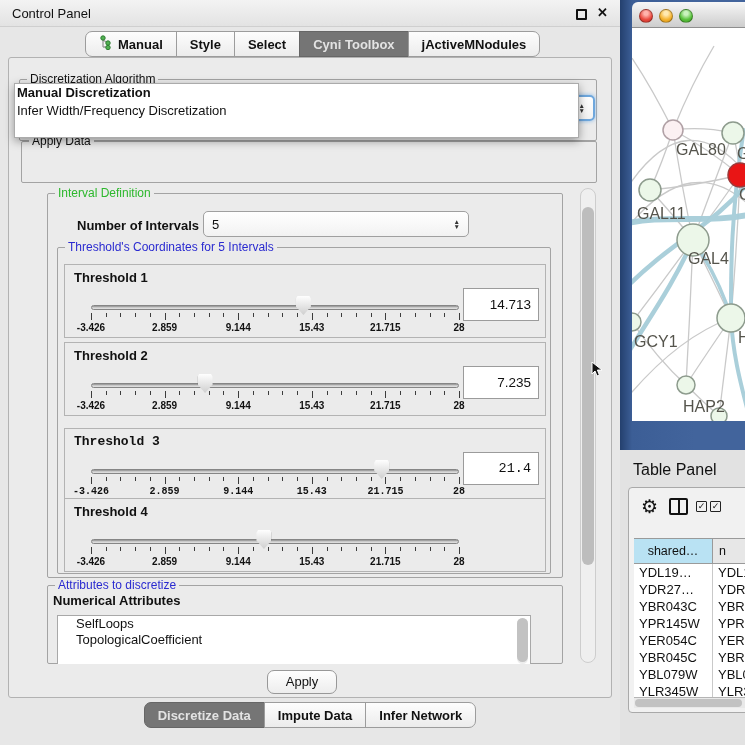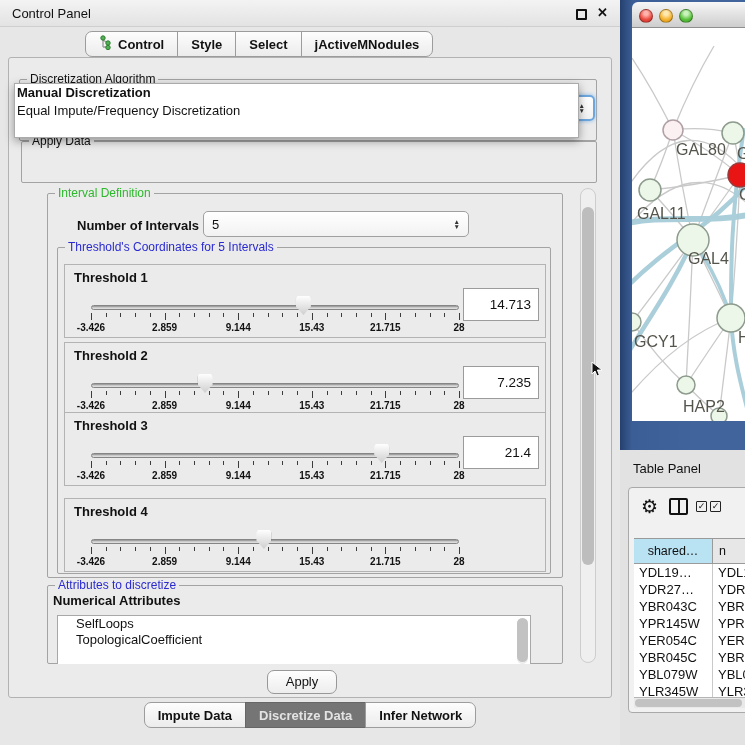--- a/index.html
+++ b/index.html
@@ -78,21 +78,21 @@
   background:linear-gradient(90deg,#24406e 0,#3c5e96 12px,#42649c 60%);overflow:hidden}
 #net-titlebar{position:absolute;left:12px;top:2px;width:113px;height:26px;
   background:linear-gradient(#f7f7f7,#cdcdcd);border-bottom:1px solid #8e8e8e;border-radius:6px 0 0 0}
 .tl{position:absolute;top:7px;width:14px;height:14px;border-radius:50%;border:1px solid rgba(0,0,0,.3)}
 .tl-red{left:7px;background:radial-gradient(circle at 50% 28%,#ffb3ac 0 18%,#ea4a3f 60%,#bc3027)}
 .tl-yellow{left:27px;background:radial-gradient(circle at 50% 28%,#ffe9b0 0 18%,#f5b32f 60%,#cf8f14)}
 .tl-green{left:47px;background:radial-gradient(circle at 50% 28%,#c9f2bd 0 18%,#59c23c 60%,#3f9a27)}
 #net-canvas{position:absolute;left:12px;top:28px;width:113px;height:393px;background:#fff}
 .nlab{fill:#55544c;font-size:16px;font-family:"Liberation Sans",sans-serif}
 
-#tp-title{position:absolute;left:13px;top:461px;font-size:13px}
+#tp-title{position:absolute;left:13px;top:461px;font-size:16px}
 #table-panel{position:absolute;left:8px;top:487px;width:121px;height:226px;background:#f1f1f1;
   border:1px solid #a9a9a9;border-radius:4px 0 0 4px}
 #tp-toolbar{position:absolute;left:0;top:0;width:121px;height:49px}
 #gear-ic{position:absolute;left:12px;top:7px;font-size:19px;color:#111}
 #cols-ic{position:absolute;left:40px;top:10px;width:19px;height:17px;border:2px solid #111;border-radius:2px}
 #cols-ic:after{content:"";position:absolute;left:6.5px;top:0;width:2px;height:13px;background:#111}
 .cbx{position:absolute;top:13px;width:11px;height:11px;border:1.5px solid #222;border-radius:1px;
   font-size:9px;line-height:9px;text-align:center}
 #tp-header{position:absolute;left:5px;top:50px;width:116px;height:26px;display:flex;
   border-top:1px solid #9a9a9a;border-bottom:1px solid #9a9a9a;font-size:12.5px}
@@ -120,27 +120,30 @@
     </div>
 
     <div class="tabbar" id="top-tabs">
         <div class="tab">
           <span><svg width="13" height="15" viewBox="0 0 13 15">
               <path d="M4,3 L4,12 M4,5 L9,8 M4,12 L9,12" stroke="#9a9a9a" stroke-width="1.3" fill="none"></path>
               <circle cx="4" cy="3" r="2.2" fill="#52b152" stroke="#2e7d32"></circle>
               <circle cx="9" cy="8" r="2.2" fill="#52b152" stroke="#2e7d32"></circle>
               <circle cx="9" cy="12.5" r="2.2" fill="#52b152" stroke="#2e7d32"></circle>
             </svg></span>
-          <span>Control</span>
+          <span>Manual</span>
         </div>
         <div class="tab">
           <span>Style</span>
         </div>
         <div class="tab">
           <span>Select</span>
+        </div>
+        <div class="tab sel">
+          <span>Cyni Toolbox</span>
         </div>
         <div class="tab">
           <span>jActiveMNodules</span>
         </div>
       </div>
 
     <div id="cp-main">
 
       <div class="group" style="left:10px;top:21px;width:578px;height:62px">
         <span class="gtitle gt-black">Discretization Algorithm</span>
@@ -149,21 +152,21 @@
         <span class="cval"></span>
         <span class="stepper">
             <span>▲</span>
             <span>▼</span>
           </span>
       </div>
 
       <div id="algo-popup">
         <div id="pop-items">
             <div class="pop-item b">Manual Discretization</div>
-            <div class="pop-item">Equal Impute/Frequency Discretization</div>
+            <div class="pop-item">Infer Width/Frequency Discretization</div>
           </div>
       </div>
 
       <div class="group" style="left:12px;top:83px;width:576px;height:42px">
         <span class="gtitle gt-black">Apply Data</span>
       </div>
 
       <div id="scrollview">
 
         <div class="group" style="left:34px;top:6px;width:516px;height:385px">
@@ -250,21 +253,21 @@
                 <div class="ticklab" style="left: 320.4px;">21.715</div>
                 <div class="tick minor" style="left: 335.12px;"></div>
                 <div class="tick minor" style="left: 349.84px;"></div>
                 <div class="tick minor" style="left: 364.56px;"></div>
                 <div class="tick minor" style="left: 379.28px;"></div>
                 <div class="tick major" style="left: 394px;"></div>
                 <div class="ticklab" style="left: 394px;">28</div>
                 <div class="thumb" style="left: 132.579px;"></div>
                 <div class="valbox">7.235</div>
               </div>
-              <div class="thpanel" style="top: 164px;">
+              <div class="thpanel" style="top: 180px; font-family: Liberation Mono, monospace;">
                 <div class="thlabel">Threshold 3</div>
                 <div class="track"></div>
                 <div class="tick major" style="left: 26px;"></div>
                 <div class="ticklab" style="left: 26px;">-3.426</div>
                 <div class="tick minor" style="left: 40.72px;"></div>
                 <div class="tick minor" style="left: 55.44px;"></div>
                 <div class="tick minor" style="left: 70.16px;"></div>
                 <div class="tick minor" style="left: 84.88px;"></div>
                 <div class="tick major" style="left: 99.6px;"></div>
                 <div class="ticklab" style="left: 99.6px;">2.859</div>
@@ -352,25 +355,25 @@
 
       <div id="main-vscroll">
           <div class="thumbv"></div>
         </div>
 
       <div id="apply-btn">Apply</div>
     </div>
 
     <div id="bottom-tabs-wrap">
       <div class="tabbar" id="bottom-tabs" style="position:relative">
+          <div class="tab sel">
+            <span>Discretize Data</span>
+          </div>
           <div class="tab">
             <span>Impute Data</span>
-          </div>
-          <div class="tab sel">
-            <span>Discretize Data</span>
           </div>
           <div class="tab">
             <span>Infer Network</span>
           </div>
         </div>
     </div>
   </div>
 
   <div id="right-side">
     <div id="net-window">

